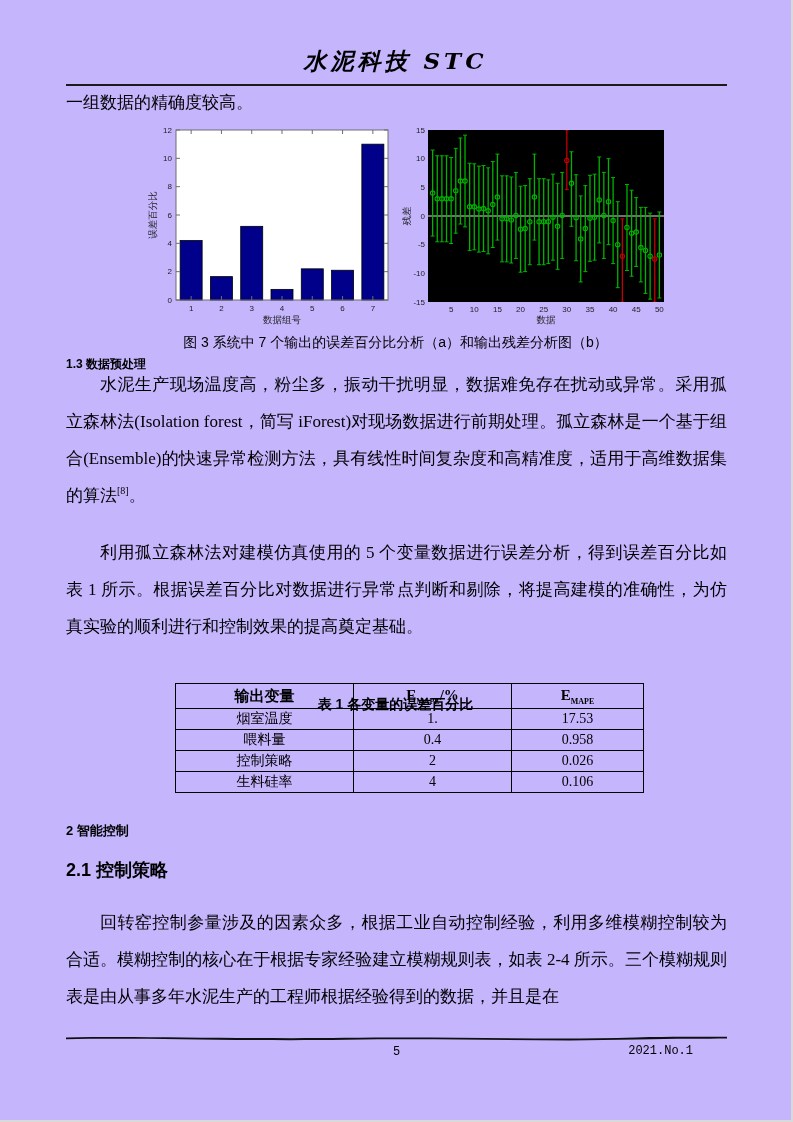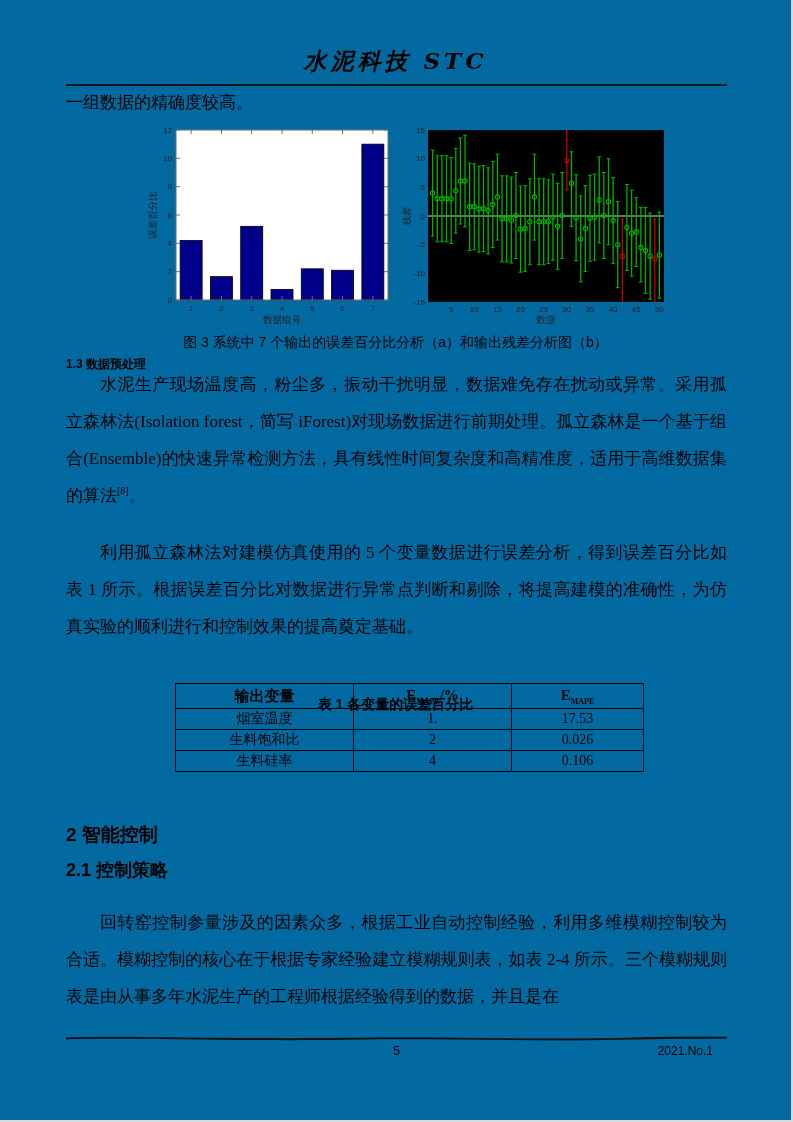--- a/index.html
+++ b/index.html
@@ -1,17 +1,17 @@
 <!DOCTYPE html>
 <html><head>
 <meta charset="utf-8">
 <style>
   html,body { margin:0; padding:0; background:#ffffff; }
   .page {
-    position:relative; width:793px; height:1122px; background:#0369a1;
+    position:relative; width:793px; height:1122px; background:#c4b5fd;
     font-family:"Liberation Serif","DejaVu Serif",serif; color:#000;
     overflow:hidden; box-sizing:border-box;
     border-right:2px solid #d9d9d9; border-bottom:2px solid #d9d9d9;
   }
   .journal-title {
     position:absolute; top:46px; left:0; width:100%; text-align:center;
     font-family:"DejaVu Serif","Liberation Serif",serif; font-style:italic; font-weight:bold;
     font-size:23px; letter-spacing:4px;
   }
   .header-rule { position:absolute; top:84px; left:66px; width:661px; height:0; border-top:2.5px solid #1b1b1b; }
@@ -21,21 +21,21 @@
   #chart-a { left:146px; top:122px; }
   #chart-b { left:402px; top:122px; }
   svg text { font-family:"Liberation Sans","DejaVu Sans",sans-serif; }
 
   .caption {
     position:absolute; top:334px; left:0; width:100%; text-align:center;
     font-size:14px; font-family:"Liberation Sans","DejaVu Sans",sans-serif;
   }
   .heading { position:absolute; left:66px; font-family:"Liberation Sans","DejaVu Sans",sans-serif; font-weight:bold; }
   .h-13 { top:356px; font-size:12px; }
-  .h-2  { top:822px; font-size:19px; }
+  .h-2  { top:822px; font-size:13px; }
   .h-21 { top:858px; font-size:18px; }
 
   .para {
     position:absolute; left:66px; width:661px; font-size:17px; line-height:37px;
     text-align:justify; text-indent:34px;
   }
   #p1 { top:366px; }
   #p2 { top:534px; }
   #p3 { top:904px; }
   .para sup { font-size:10px; line-height:0; }
@@ -54,22 +54,22 @@
   table.err td { height:20px; }
   table.err sub { font-size:8px; }
   .col-var { width:178px; } .col-mape { width:158px; } .col-rmse { width:132px; }
 
   .footer-line { position:absolute; left:66px; top:1034px; }
   .page-num {
     position:absolute; top:1044px; left:66px; width:661px; text-align:center;
     font-size:12px; font-family:"Liberation Sans","DejaVu Sans",sans-serif;
   }
   .issue {
-    position:absolute; top:1044px; right:78px;
-    font-size:12px; font-family:Liberation Sans, sans-serif;text-align:right;
+    position:absolute; top:1044px; right:98px;
+    font-size:12px; font-family:Liberation Mono, monospace;text-align:right;
   }
 </style>
 </head>
 <body>
 
 <div class="page">
 
   <div class="journal-title">水泥科技 STC</div>
   <div class="header-rule"></div>
   <div class="intro">一组数据的精确度较高。</div>
@@ -383,21 +383,26 @@
         <th><span>E</span><sub>MAPE</sub><span></span></th>
       </tr>
     </thead>
     <tbody>
       <tr>
         <td>烟室温度</td>
           <td>1.</td>
           <td>17.53</td>
       </tr>
       <tr>
-        <td>生料饱和比</td>
+        <td>喂料量</td>
+          <td>0.4</td>
+          <td>0.958</td>
+      </tr>
+      <tr>
+        <td>控制策略</td>
           <td>2</td>
           <td>0.026</td>
       </tr>
       <tr>
         <td>生料硅率</td>
           <td>4</td>
           <td>0.106</td>
       </tr>
     </tbody>
   </table>

